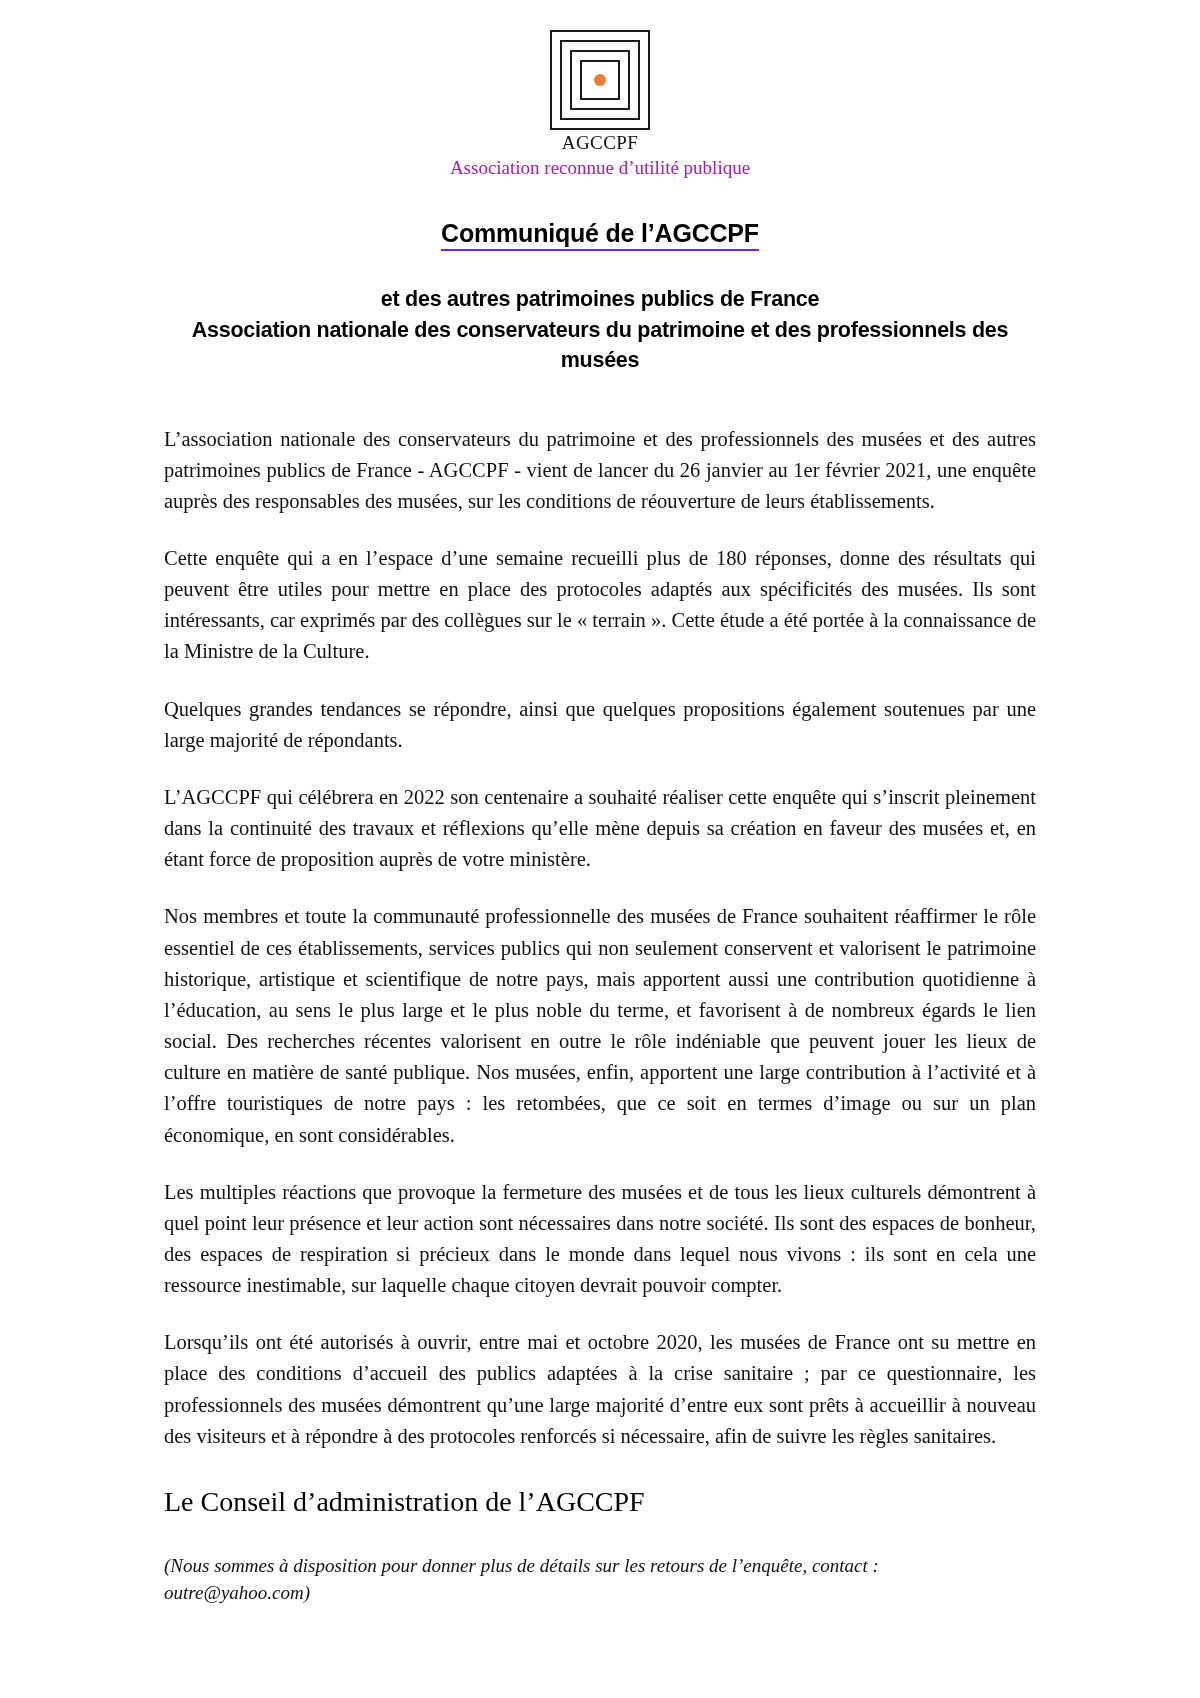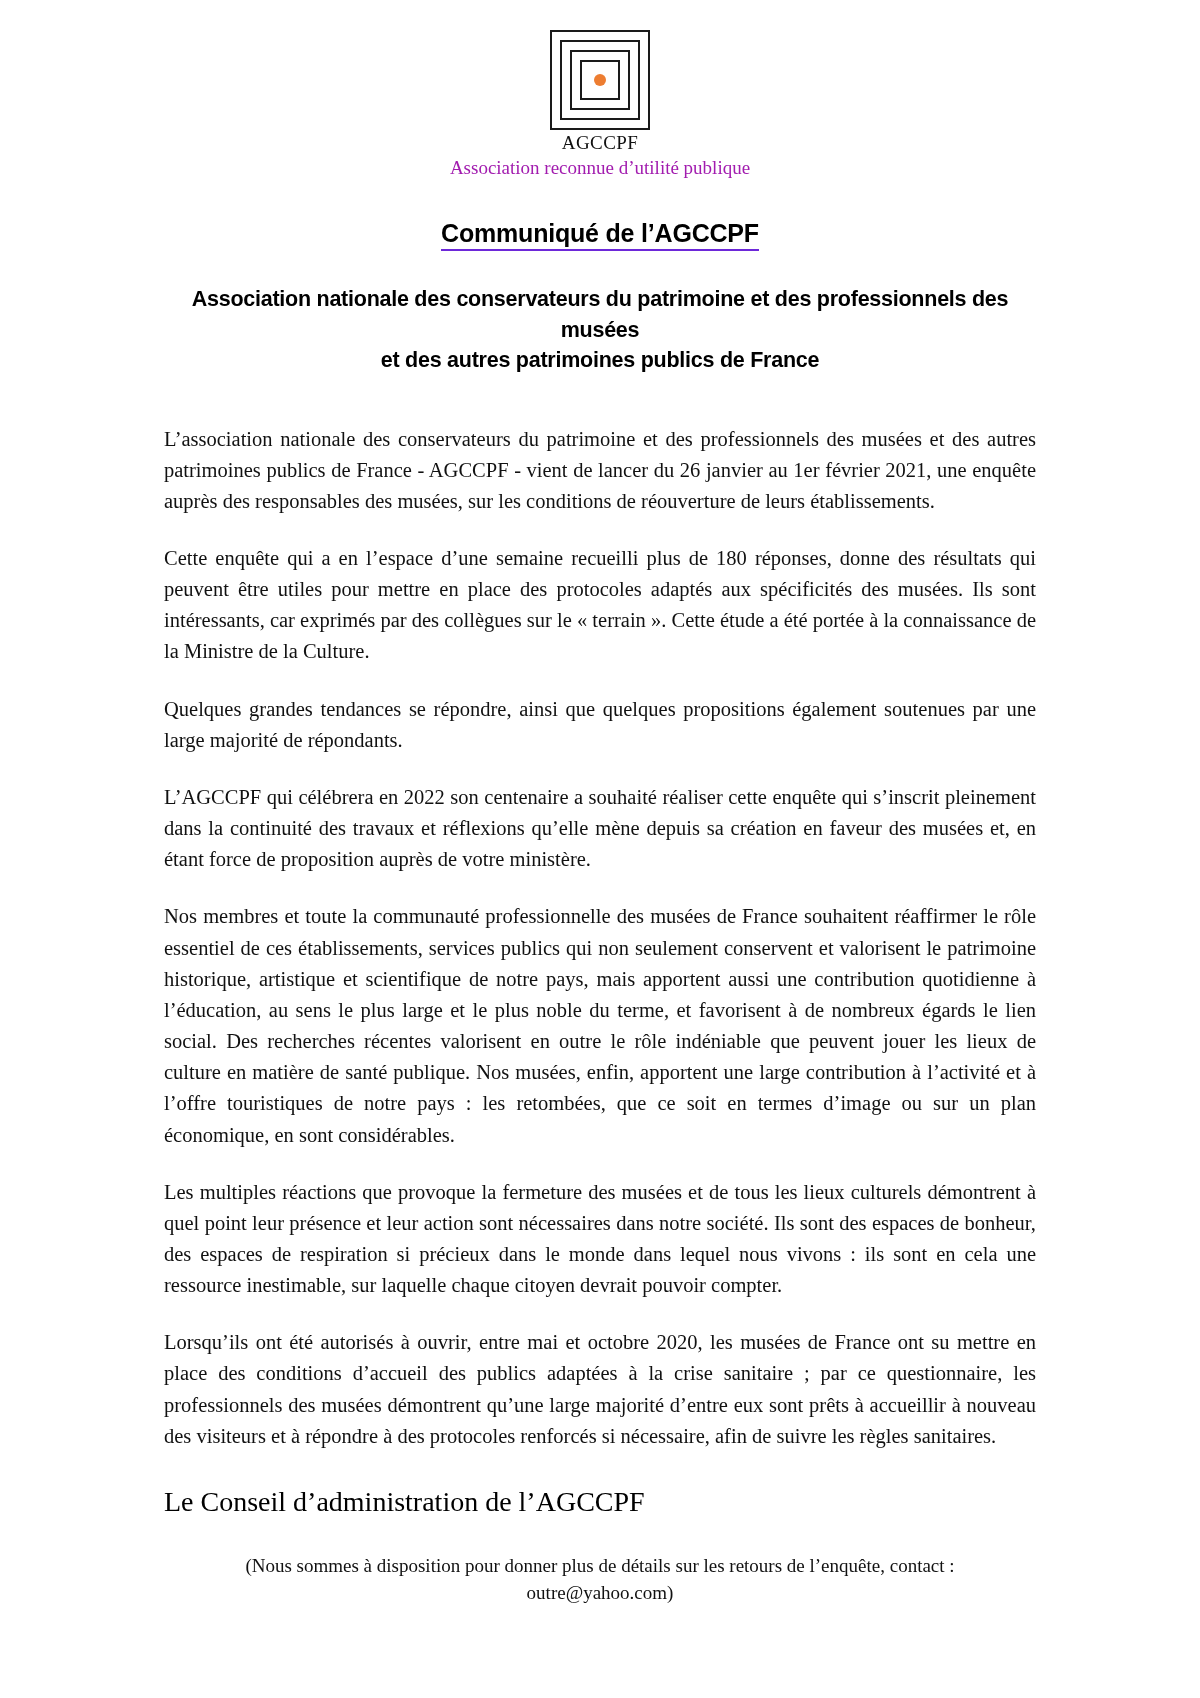--- a/index.html
+++ b/index.html
@@ -112,25 +112,25 @@
 
   .signature {
     font-family: "Liberation Serif", "DejaVu Serif", serif;
     font-weight: normal;
     font-size: 28px;
     margin: 12px 0 34px 0;
     color: #000;
   }
   .contact {
     font-family: "Liberation Serif", "DejaVu Serif", serif;
+    font-style: italic;
     font-size: 19px;
     line-height: 1.45;
     color: #111;
     margin: 0;
-    text-align: center;
   }
   .contact .line2 { display: block; }
 </style>
 </head>
 <body>
 
 <div class="page">
 
   <div class="header">
     <div class="logo-wrap">
@@ -142,22 +142,22 @@
     </div>
     <div class="logo-text">AGCCPF</div>
     <div class="logo-sub">Association reconnue d’utilité publique</div>
   </div>
 
   <div class="doc-title">
     <span>Communiqué de l’AGCCPF</span>
   </div>
 
   <div class="doc-subtitle">
+    <div>et des autres patrimoines publics de France</div>
     <div>Association nationale des conservateurs du patrimoine et des professionnels des musées</div>
-    <div>et des autres patrimoines publics de France</div>
   </div>
 
   <div class="body-block">
     <p class="para">L’association nationale des conservateurs du patrimoine et des professionnels des musées et des autres patrimoines publics de France - AGCCPF - vient de lancer du 26 janvier au 1er février 2021, une enquête auprès des responsables des musées, sur les conditions de réouverture de leurs établissements.</p>
     <p class="para">Cette enquête qui a en l’espace d’une semaine recueilli plus de 180 réponses, donne des résultats qui peuvent être utiles pour mettre en place des protocoles adaptés aux spécificités des musées. Ils sont intéressants, car exprimés par des collègues sur le « terrain ». Cette étude a été portée à la connaissance de la Ministre de la Culture.</p>
     <p class="para">Quelques grandes tendances se répondre, ainsi que quelques propositions également soutenues par une large majorité de répondants.</p>
     <p class="para">L’AGCCPF qui célébrera en 2022 son centenaire a souhaité réaliser cette enquête qui s’inscrit pleinement dans la continuité des travaux et réflexions qu’elle mène depuis sa création en faveur des musées et, en étant force de proposition auprès de votre ministère.</p>
     <p class="para">Nos membres et toute la communauté professionnelle des musées de France souhaitent réaffirmer le rôle essentiel de ces établissements, services publics qui non seulement conservent et valorisent le patrimoine historique, artistique et scientifique de notre pays, mais apportent aussi une contribution quotidienne à l’éducation, au sens le plus large et le plus noble du terme, et favorisent à de nombreux égards le lien social. Des recherches récentes valorisent en outre le rôle indéniable que peuvent jouer les lieux de culture en matière de santé publique. Nos musées, enfin, apportent une large contribution à l’activité et à l’offre touristiques de notre pays : les retombées, que ce soit en termes d’image ou sur un plan économique, en sont considérables.</p>
     <p class="para">Les multiples réactions que provoque la fermeture des musées et de tous les lieux culturels démontrent à quel point leur présence et leur action sont nécessaires dans notre société. Ils sont des espaces de bonheur, des espaces de respiration si précieux dans le monde dans lequel nous vivons : ils sont en cela une ressource inestimable, sur laquelle chaque citoyen devrait pouvoir compter.</p>
     <p class="para last-para">Lorsqu’ils ont été autorisés à ouvrir, entre mai et octobre 2020, les musées de France ont su mettre en place des conditions d’accueil des publics adaptées à la crise sanitaire ; par ce questionnaire, les professionnels des musées démontrent qu’une large majorité d’entre eux sont prêts à accueillir à nouveau des visiteurs et à répondre à des protocoles renforcés si nécessaire, afin de suivre les règles sanitaires.</p>

